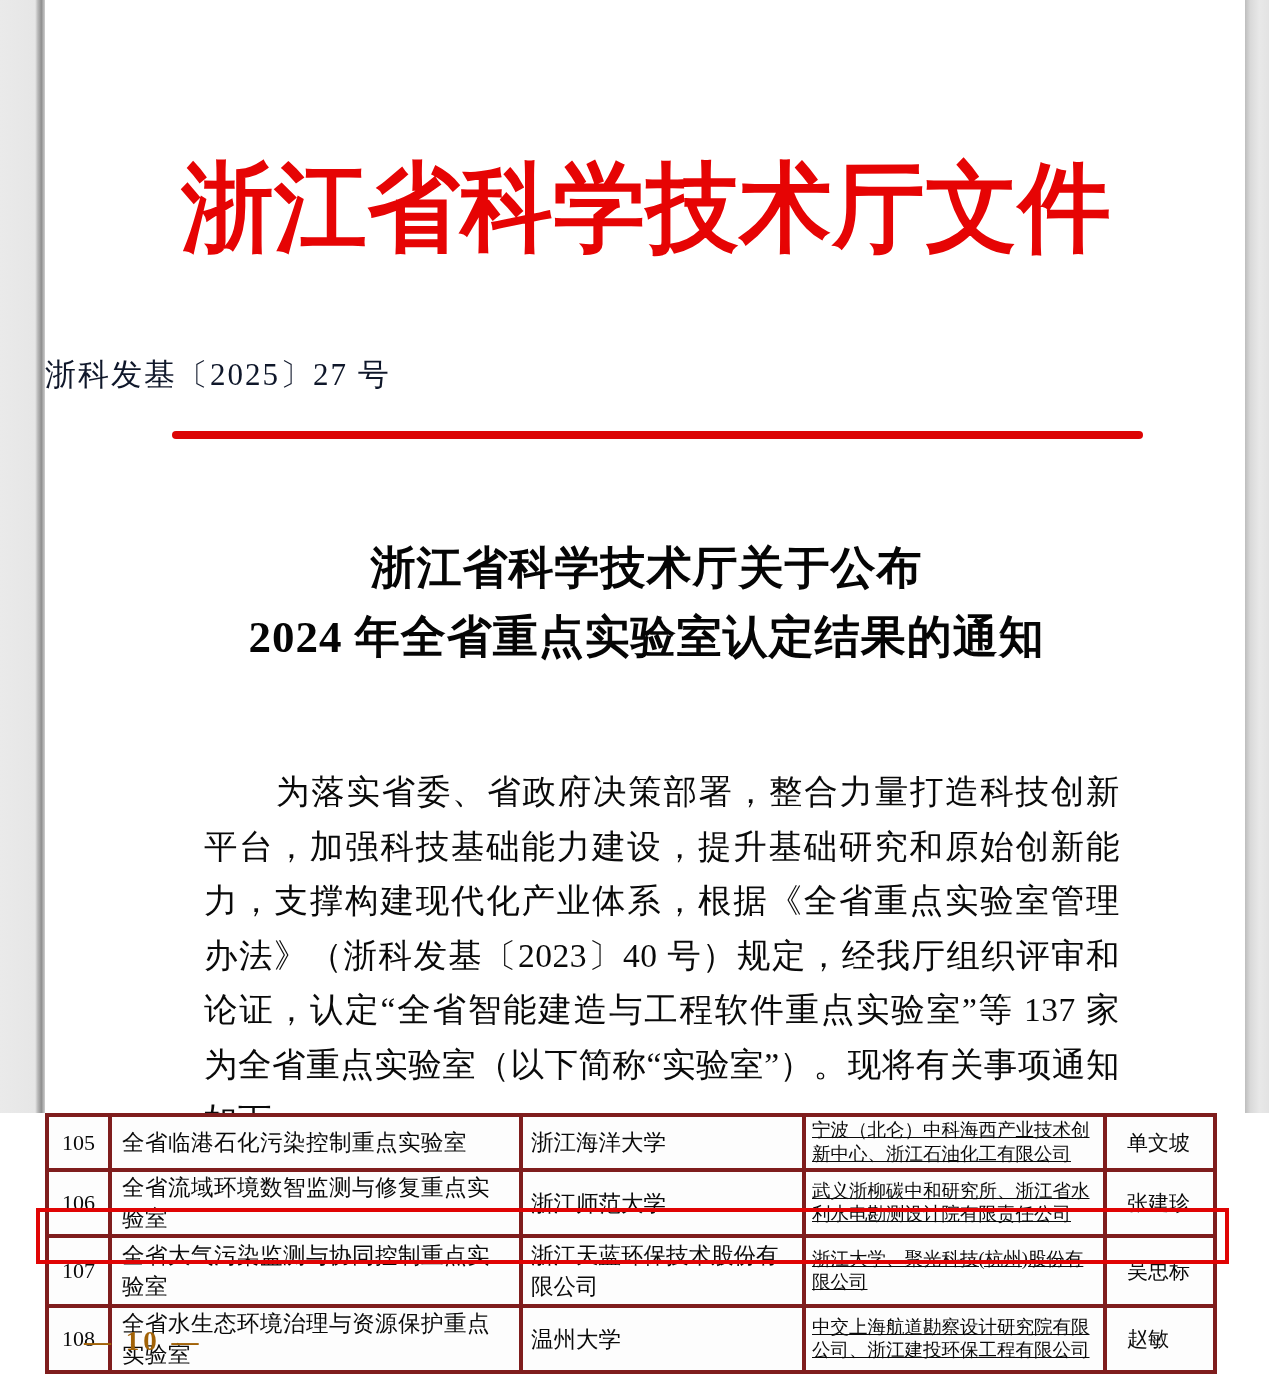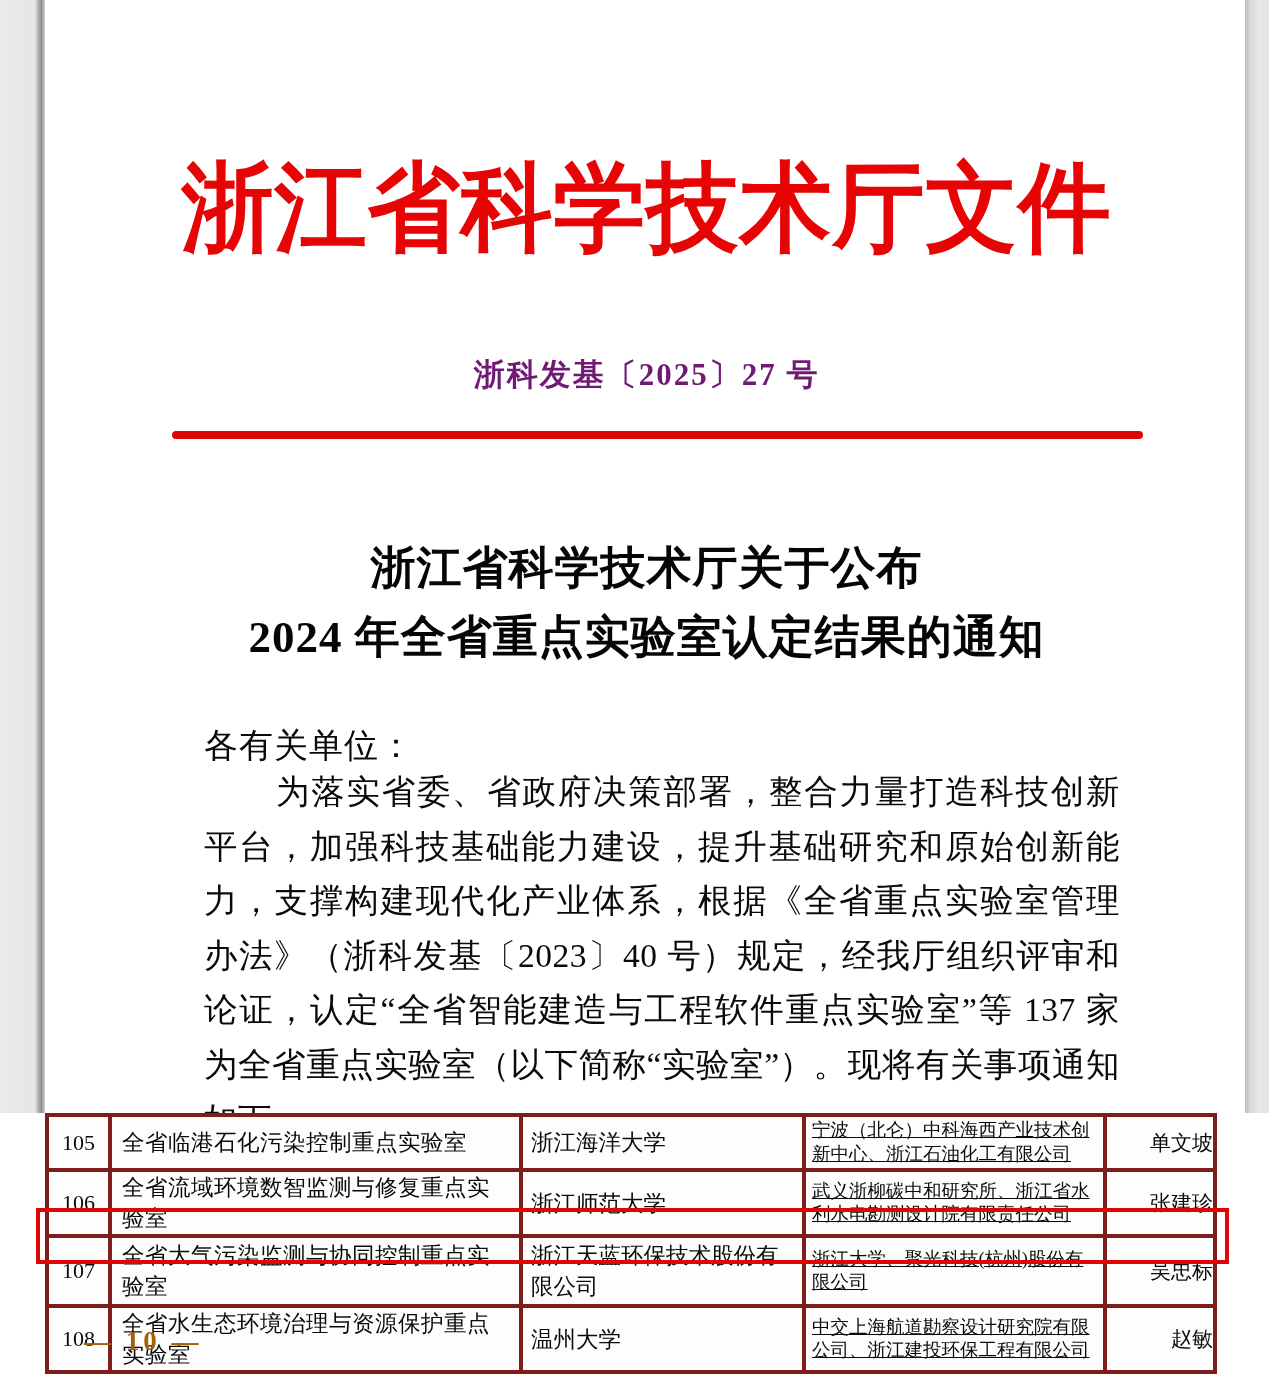--- a/index.html
+++ b/index.html
@@ -17,21 +17,21 @@
     position:absolute; right:0; top:0; width:24px; height:1113px;
     background:linear-gradient(to right,#bdbdbd 0%,#d9d9d9 22%,#e8e8e8 60%,#e3e3e3 100%);
   }
   .header-title {
     position:absolute; left:45px; top:146px; width:1203px;
     text-align:center; color:#e60404; font-weight:bold; font-size:92px;
     letter-spacing:1px; transform:scaleY(1.06); white-space:nowrap;
   }
   .doc-number {
     position:absolute; left:45px; top:354px; width:1203px;
-    text-align:center; font-size:31px; font-weight:bold; color:#701a75; letter-spacing:2px;
+    font-size:31px; font-weight:normal; color:#0f172a; letter-spacing:2px;
   }
   .red-rule {
     position:absolute; left:172px; top:431px; width:971px; height:8px;
     background:#dc0505; border-radius:4px;
   }
   .subject {
     position:absolute; left:45px; top:534px; width:1203px;
     text-align:center; font-weight:bold; color:#050505;
     font-size:45px; line-height:69px; letter-spacing:1px;
   }
@@ -53,21 +53,21 @@
     overflow:hidden;
   }
   .labs-table tr:nth-child(1){ height:52px; }
   .labs-table tr:nth-child(2){ height:47px;margin-left:24px; }
   .labs-table tr:nth-child(3){ height:50px; }
   .labs-table tr:nth-child(4){ height:50px; }
   td.c-no   { text-align:center; font-size:22px; font-family:"Liberation Serif","DejaVu Serif",serif; }
   td.c-lab  { text-align:left; font-size:22.5px; padding:0 10px; letter-spacing:0.5px;font-family:Liberation Serif, serif; }
   td.c-host { text-align:left; font-size:22.5px; padding:2px 8px; }
   td.c-part { text-align:left; font-size:18.5px; line-height:23.5px; padding:2px 6px;text-decoration:underline; }
-  td.c-dir  { text-align:right; font-size:21px;padding-left:20px; }
+  td.c-dir  { text-align:left; font-size:21px;padding-left:20px; }
   .highlight-box {
     position:absolute; left:36px; top:1208px; width:1193px; height:56px;
     border:4px solid #e00404; background:transparent;
   }
   .page-number {
     position:absolute; left:84px; top:1326px; font-size:27px; color:#a16207;
     letter-spacing:4px; font-weight:bold;
   }
 </style>
 </head>
@@ -82,21 +82,20 @@
 
   <div class="doc-number">浙科发基〔2025〕27 号</div>
 
   <div class="red-rule"></div>
 
   <div class="subject">
     <div>浙江省科学技术厅关于公布</div>
     <div>2024 年全省重点实验室认定结果的通知</div>
   </div>
 
-  <div class="salutation">各有关单位：</div>
 
   <div class="body-paragraph">为落实省委、省政府决策部署，整合力量打造科技创新平台，加强科技基础能力建设，提升基础研究和原始创新能力，支撑构建现代化产业体系，根据《全省重点实验室管理办法》（浙科发基〔2023〕40 号）规定，经我厅组织评审和论证，认定“全省智能建造与工程软件重点实验室”等 137 家为全省重点实验室（以下简称“实验室”）。现将有关事项通知如下：</div>
 
   <table class="labs-table">
     <colgroup>
       <col style="width:63px">
         <col style="width:411px">
         <col style="width:283px">
       <col style="width:301px">
         <col style="width:110px">

